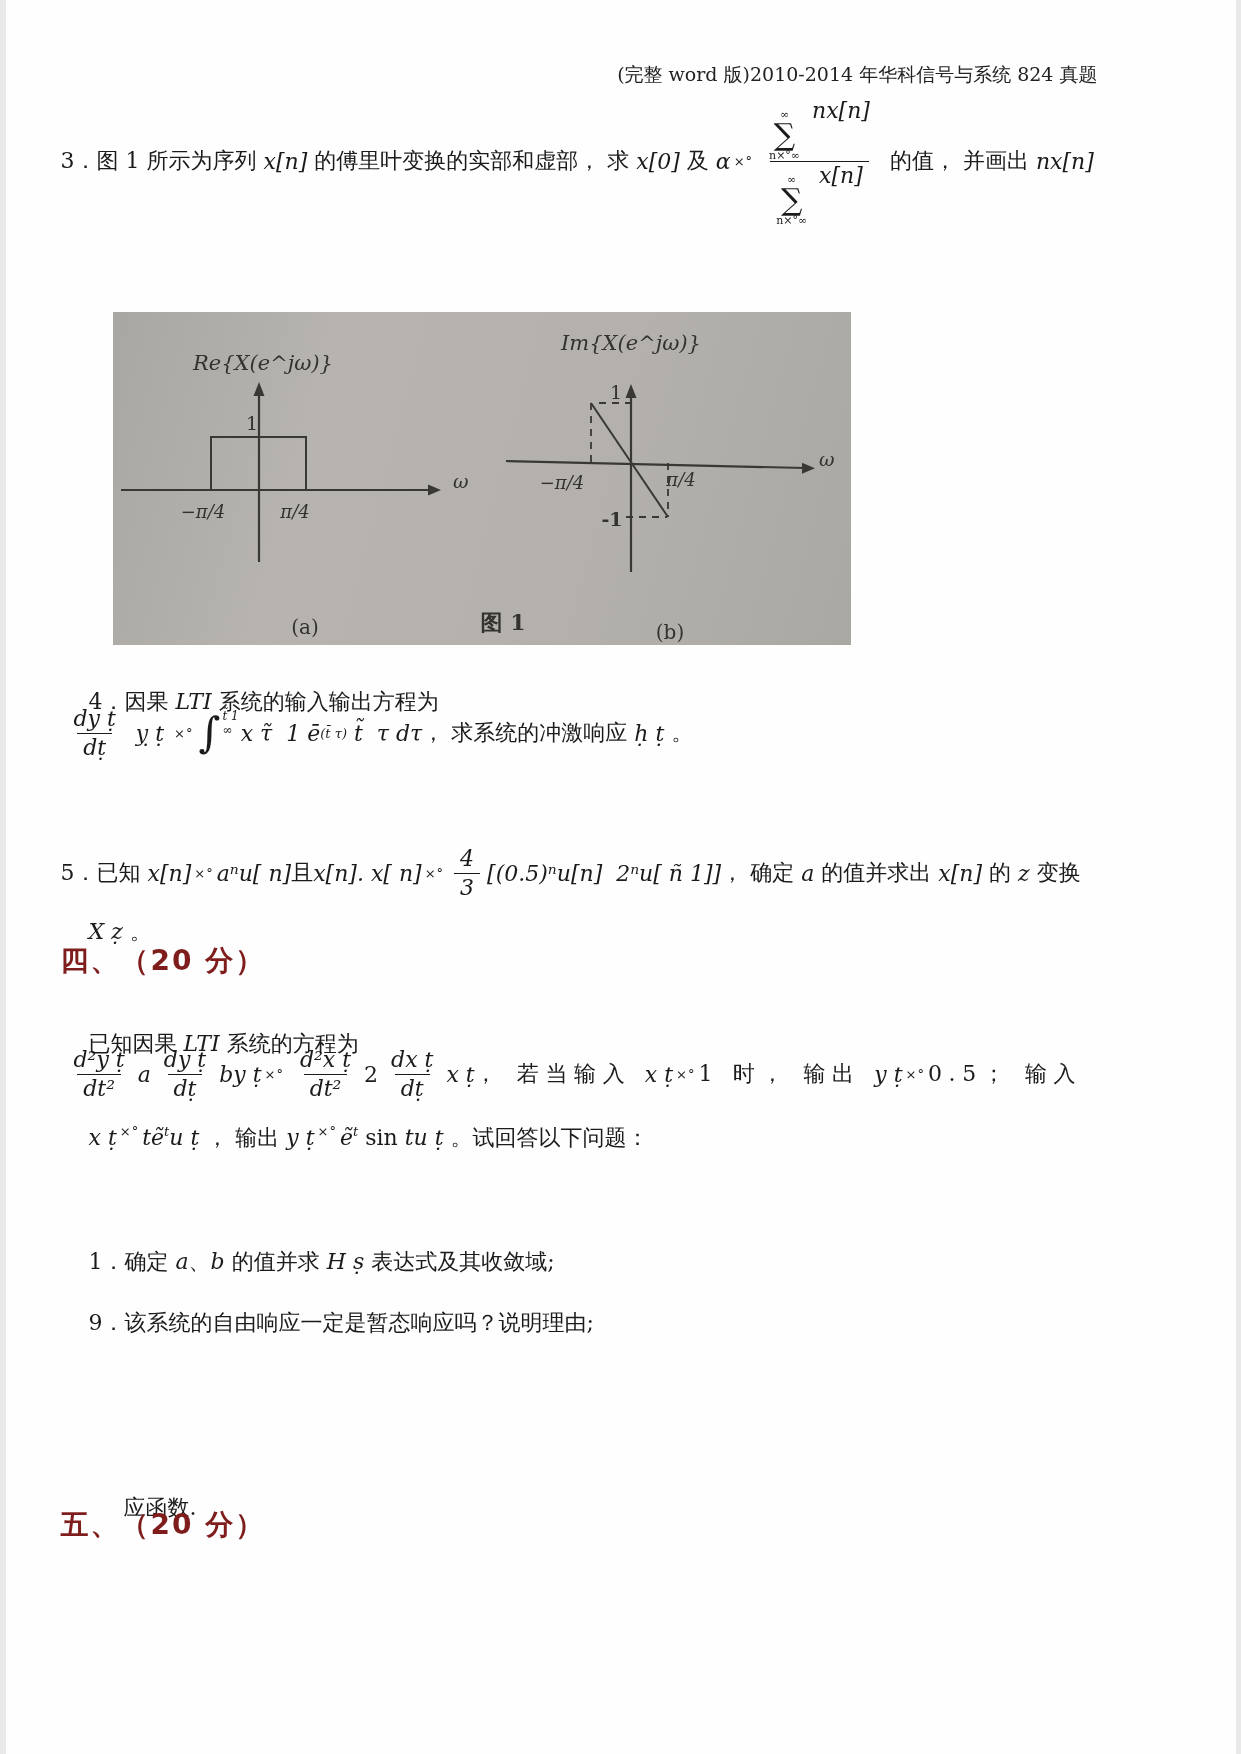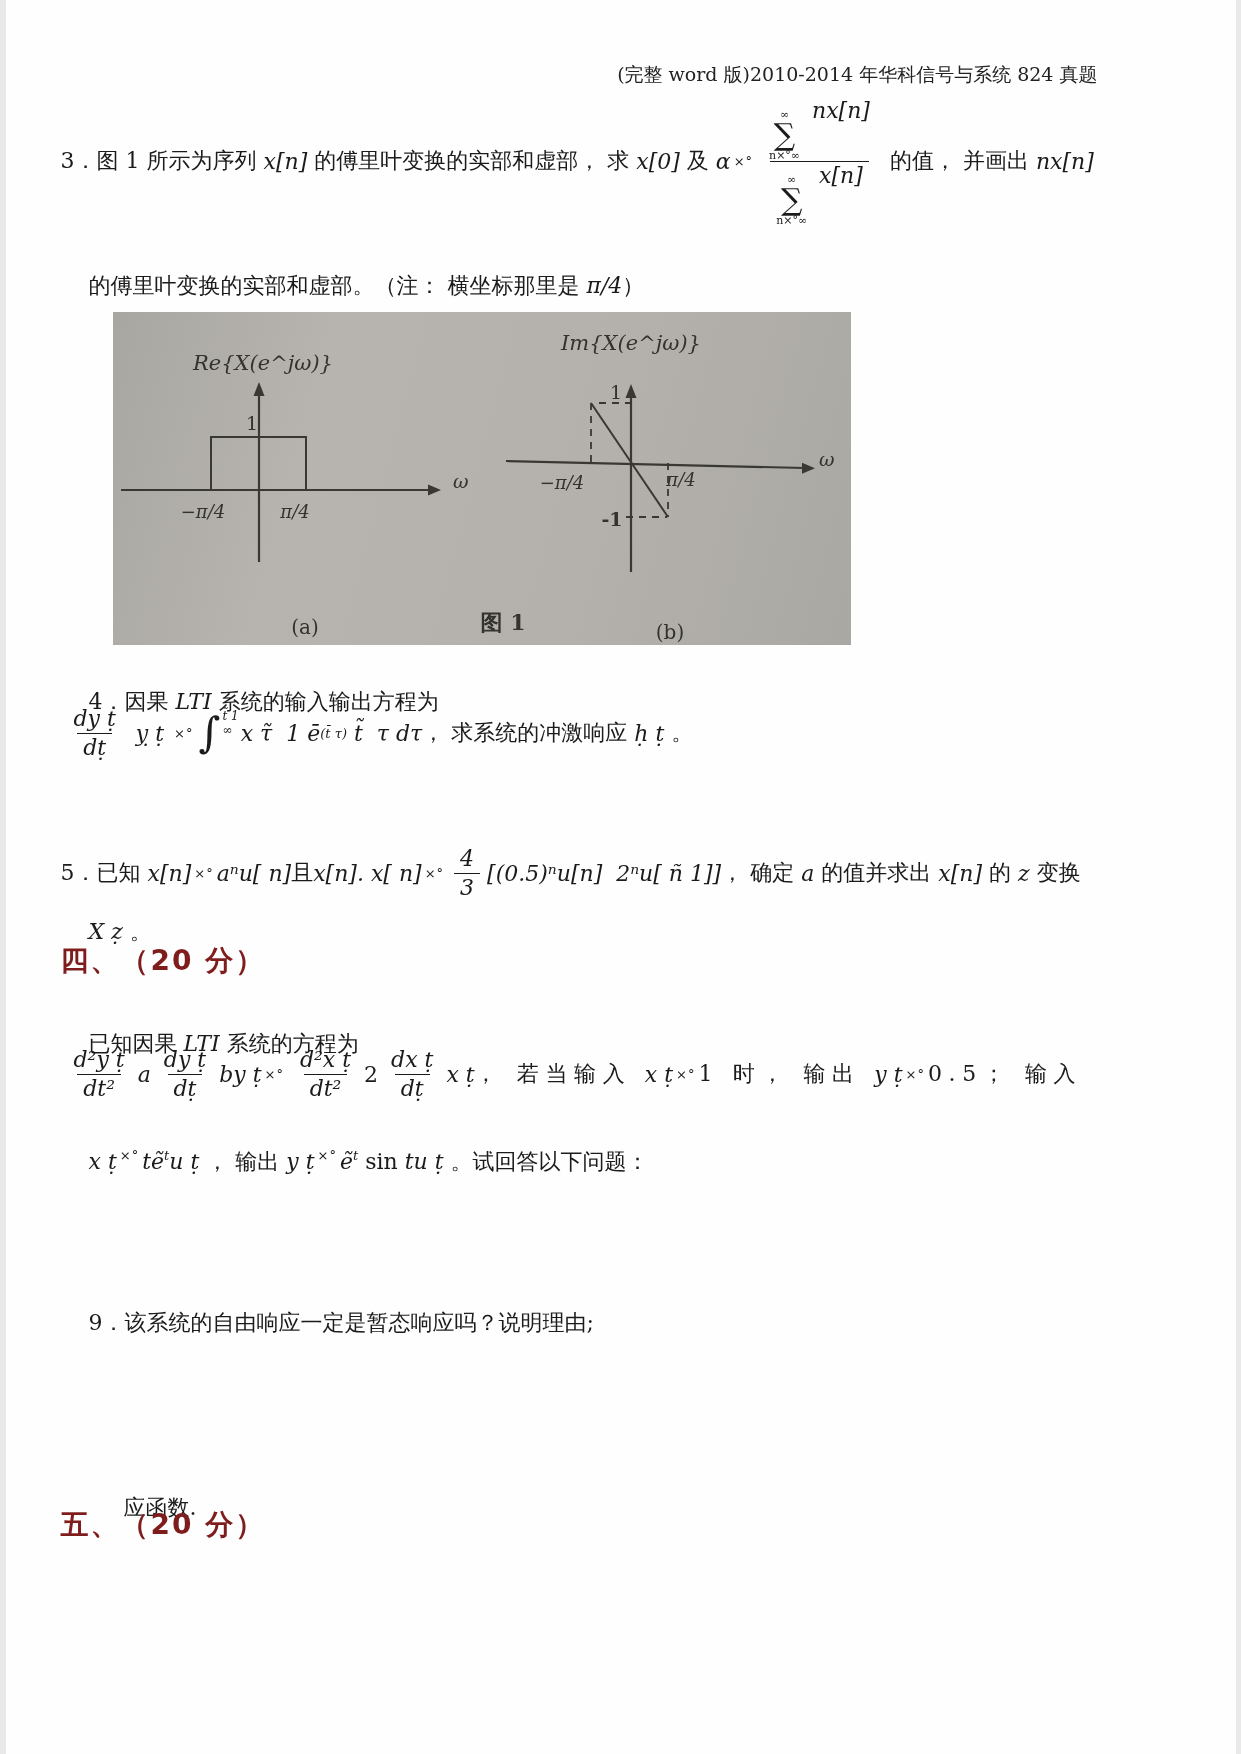--- a/index.html
+++ b/index.html
@@ -37,23 +37,20 @@
 <body>
 
 <div class="page">
 
   <div class="header">(完整 word 版)2010-2014 年华科信号与系统 824 真题</div>
 
   <div class="line" style="left:55px;top:100px;height:122px;">
     <span class="cn">3．图 1 所示为序列 </span><span class="m">x[n]</span><span class="cn"> 的傅里叶变换的实部和虚部， 求 </span><span class="m">x[0]</span><span class="cn"> 及 </span><span class="m">α</span><span class="geq">×°</span><span class="frac"><span class="num"><span class="sum"><span class="lim">∞</span><span class="sig">∑</span><span class="lim">n×°∞</span></span><span class="m"> nx[n]</span></span><span class="den"><span class="sum"><span class="lim">∞</span><span class="sig">∑</span><span class="lim">n×°∞</span></span><span class="m"> x[n]</span></span></span><span class="cn"> 的值， 并画出 </span><span class="m">nx[n]</span>
   </div>
 
-  <div class="tline" style="left:55px;top:236px;">
-    <span class="cn">的傅里叶变换的实部和虚部。（注： 横坐标那里是 </span><span class="m">π/4</span><span class="cn">）</span>
-  </div>
 
   <div class="photo">
     <svg width="738" height="333" viewBox="0 0 738 333">
       <g stroke="#3a3833" stroke-width="2.2" fill="none">
 
         <line x1="8" y1="178" x2="318" y2="178"></line>
         <line x1="146" y1="82" x2="146" y2="250"></line>
 
         <line x1="393" y1="149" x2="692" y2="156"></line>
         <line x1="518" y1="84" x2="518" y2="260"></line>
@@ -113,24 +110,27 @@
   <div class="h" style="left:55px;top:942px;">四、（20 分）</div>
 
   <div class="tline" style="left:55px;top:994px;">
     <span class="cn">已知因果 </span><span class="m">LTI</span><span class="cn"> 系统的方程为</span>
   </div>
 
   <div class="line" style="left:55px;top:1030px;height:88px;width:1150px;">
     <span class="frac"><span class="num">d²y ṭ</span><span class="den">dt²</span></span><span class="m">a</span><span class="frac"><span class="num">dy ṭ</span><span class="den">dṭ</span></span><span class="m">by ṭ</span><span class="geq">×°</span><span class="frac"><span class="num">d²x ṭ</span><span class="den">dt²</span></span><span class="cn">2</span><span class="frac"><span class="num">dx ṭ</span><span class="den">dṭ</span></span><span class="m">x ṭ</span><span class="cn sp">， 若当输入 </span><span class="m">x ṭ</span><span class="geq">×°</span><span class="cn sp">1 时， 输出 </span><span class="m">y ṭ</span><span class="geq">×°</span><span class="cn sp">0.5； 输入</span>
   </div>
 
-  <div class="tline" style="left:55px;top:1112px;">
+  <div class="tline" style="left:55px;top:1088px;">
     <span class="m">x ṭ</span><span class="geq">×°</span><span class="m">tẽ</span><span class="sup">t</span><span class="m">u ṭ</span><span class="cn"> ， 输出 </span><span class="m">y ṭ</span><span class="geq">×°</span><span class="m">ẽ</span><span class="sup">t</span><span class="cn"> sin </span><span class="m">tu ṭ</span><span class="cn"> 。试回答以下问题：</span>
   </div>
 
+  <div class="tline" style="left:55px;top:1212px;">
+    <span class="cn">1．确定 </span><span class="m">a</span><span class="cn">、</span><span class="m">b</span><span class="cn"> 的值并求 </span><span class="m">H ṣ</span><span class="cn"> 表达式及其收敛域;</span>
+  </div>
 
   <div class="tline" style="left:55px;top:1273px;">
     <span class="cn">9．该系统的自由响应一定是暂态响应吗？说明理由;</span>
   </div>
 
 
 
   <div class="tline" style="left:90px;top:1458px;">
     <span class="cn">应函数.</span>
   </div>

